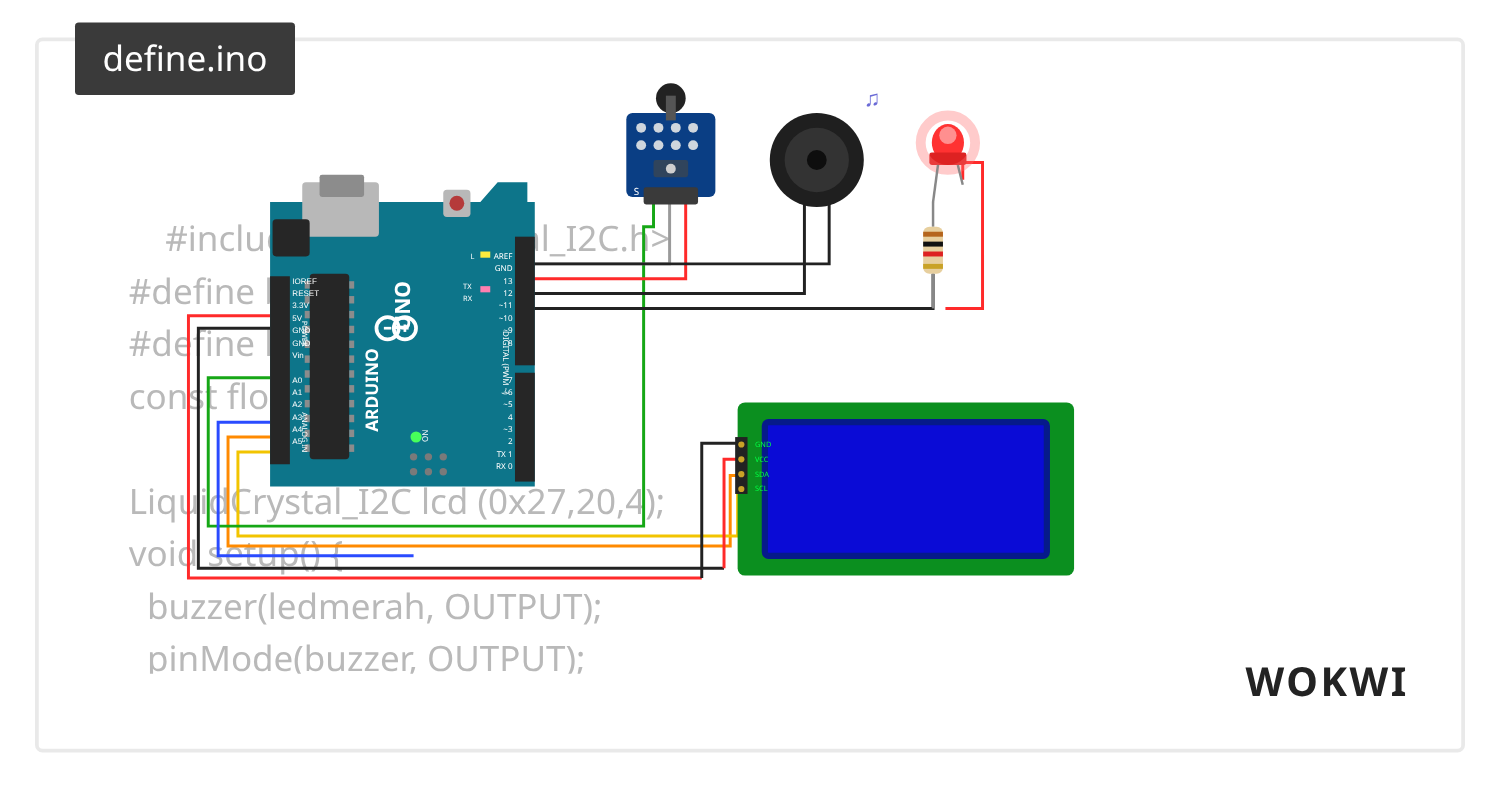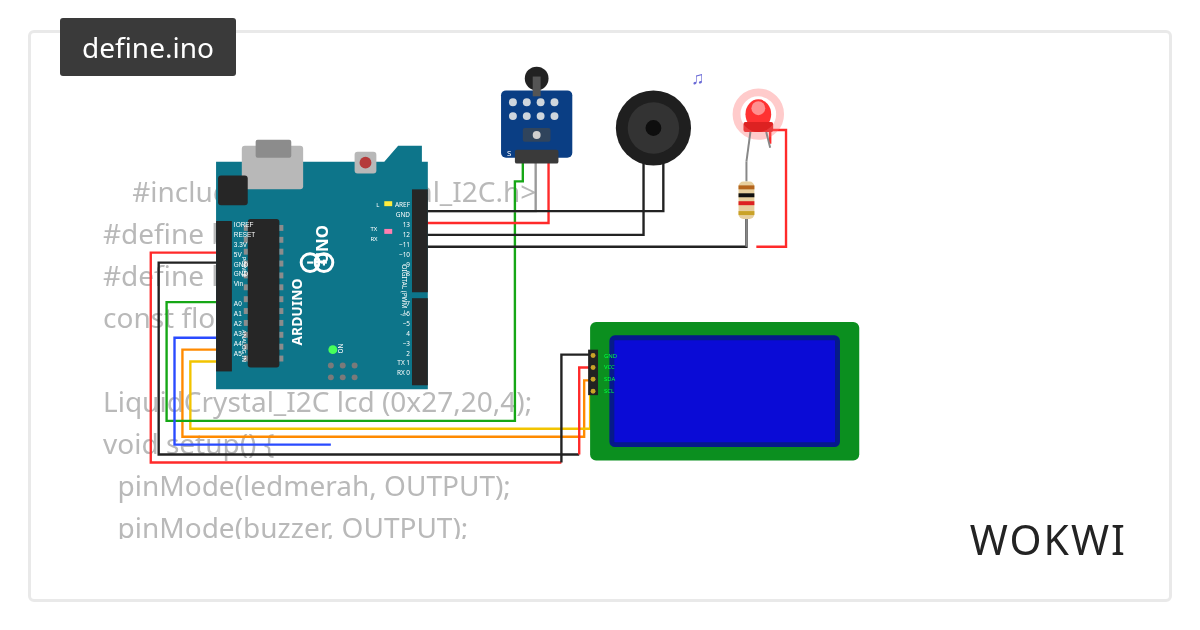--- a/index.html
+++ b/index.html
@@ -1,35 +1,35 @@
 <!DOCTYPE html>
 <html><head>
 <meta charset="utf-8">
 <style>
 html,body{margin:0;padding:0;width:1200px;height:630px;background:#fff;font-family:system-ui,-apple-system,Segoe UI,Roboto,sans-serif;overflow:hidden}
 .frame{position:absolute;left:28px;top:30px;right:28px;bottom:28px;border:3px solid #e9e9e9;border-radius:6px;background:#fff}
 .tab{position:absolute;left:60px;top:18px;background:#3a3a3a;color:#fff;font-size:28px;padding:10px 22px;border-radius:3px;z-index:5}
 .code{position:absolute;left:72px;top:95px;right:60px;bottom:60px;color:#b9b9b9;font-size:28px;line-height:1.5;font-weight:400;white-space:pre;z-index:1;overflow:hidden}
 .diagram{position:absolute;left:0;top:0;width:100%;height:100%;z-index:2}
-.logo{position:absolute;right:42px;bottom:32px;font-size:41px;font-weight:400;letter-spacing:2px;color:#232323;z-index:4}
+.logo{position:absolute;right:42px;bottom:32px;font-size:32px;font-weight:700;letter-spacing:2px;color:#232323;z-index:4}
 </style>
 </head>
 <body>
 
 <div class="frame">
 
   <div class="code">
     <span>#include &lt;LiquidCrystal_I2C.h&gt;</span>
 <span>#define buzzer 13</span>
 <span>#define ledmerah 12</span>
 <span>const float BETA = 3950;</span>
 <span></span>
 <span>LiquidCrystal_I2C lcd (0x27,20,4);</span>
 <span>void setup() {</span>
-<span>  pinMode(ledmerah, OUTPUT);</span>
+<span>  buzzer(ledmerah, OUTPUT);</span>
 <span>  pinMode(buzzer, OUTPUT);</span>
 
   </div>
 
   <svg class="diagram" viewBox="0 0 1144 572">
 
     <path d="M184 222 H118 V434 H533" fill="none" stroke="#ff2a2a" stroke-width="2.4"></path>
     <path d="M184 232 H126 V426 H551" fill="none" stroke="#222" stroke-width="2.4"></path>
     <path d="M184 320 H150 V408 H556 V351 H564" fill="none" stroke="#ff8a00" stroke-width="2.4"></path>
     <path d="M184 332 H158 V400 H562 V363 H564" fill="none" stroke="#f2c400" stroke-width="2.4"></path>

